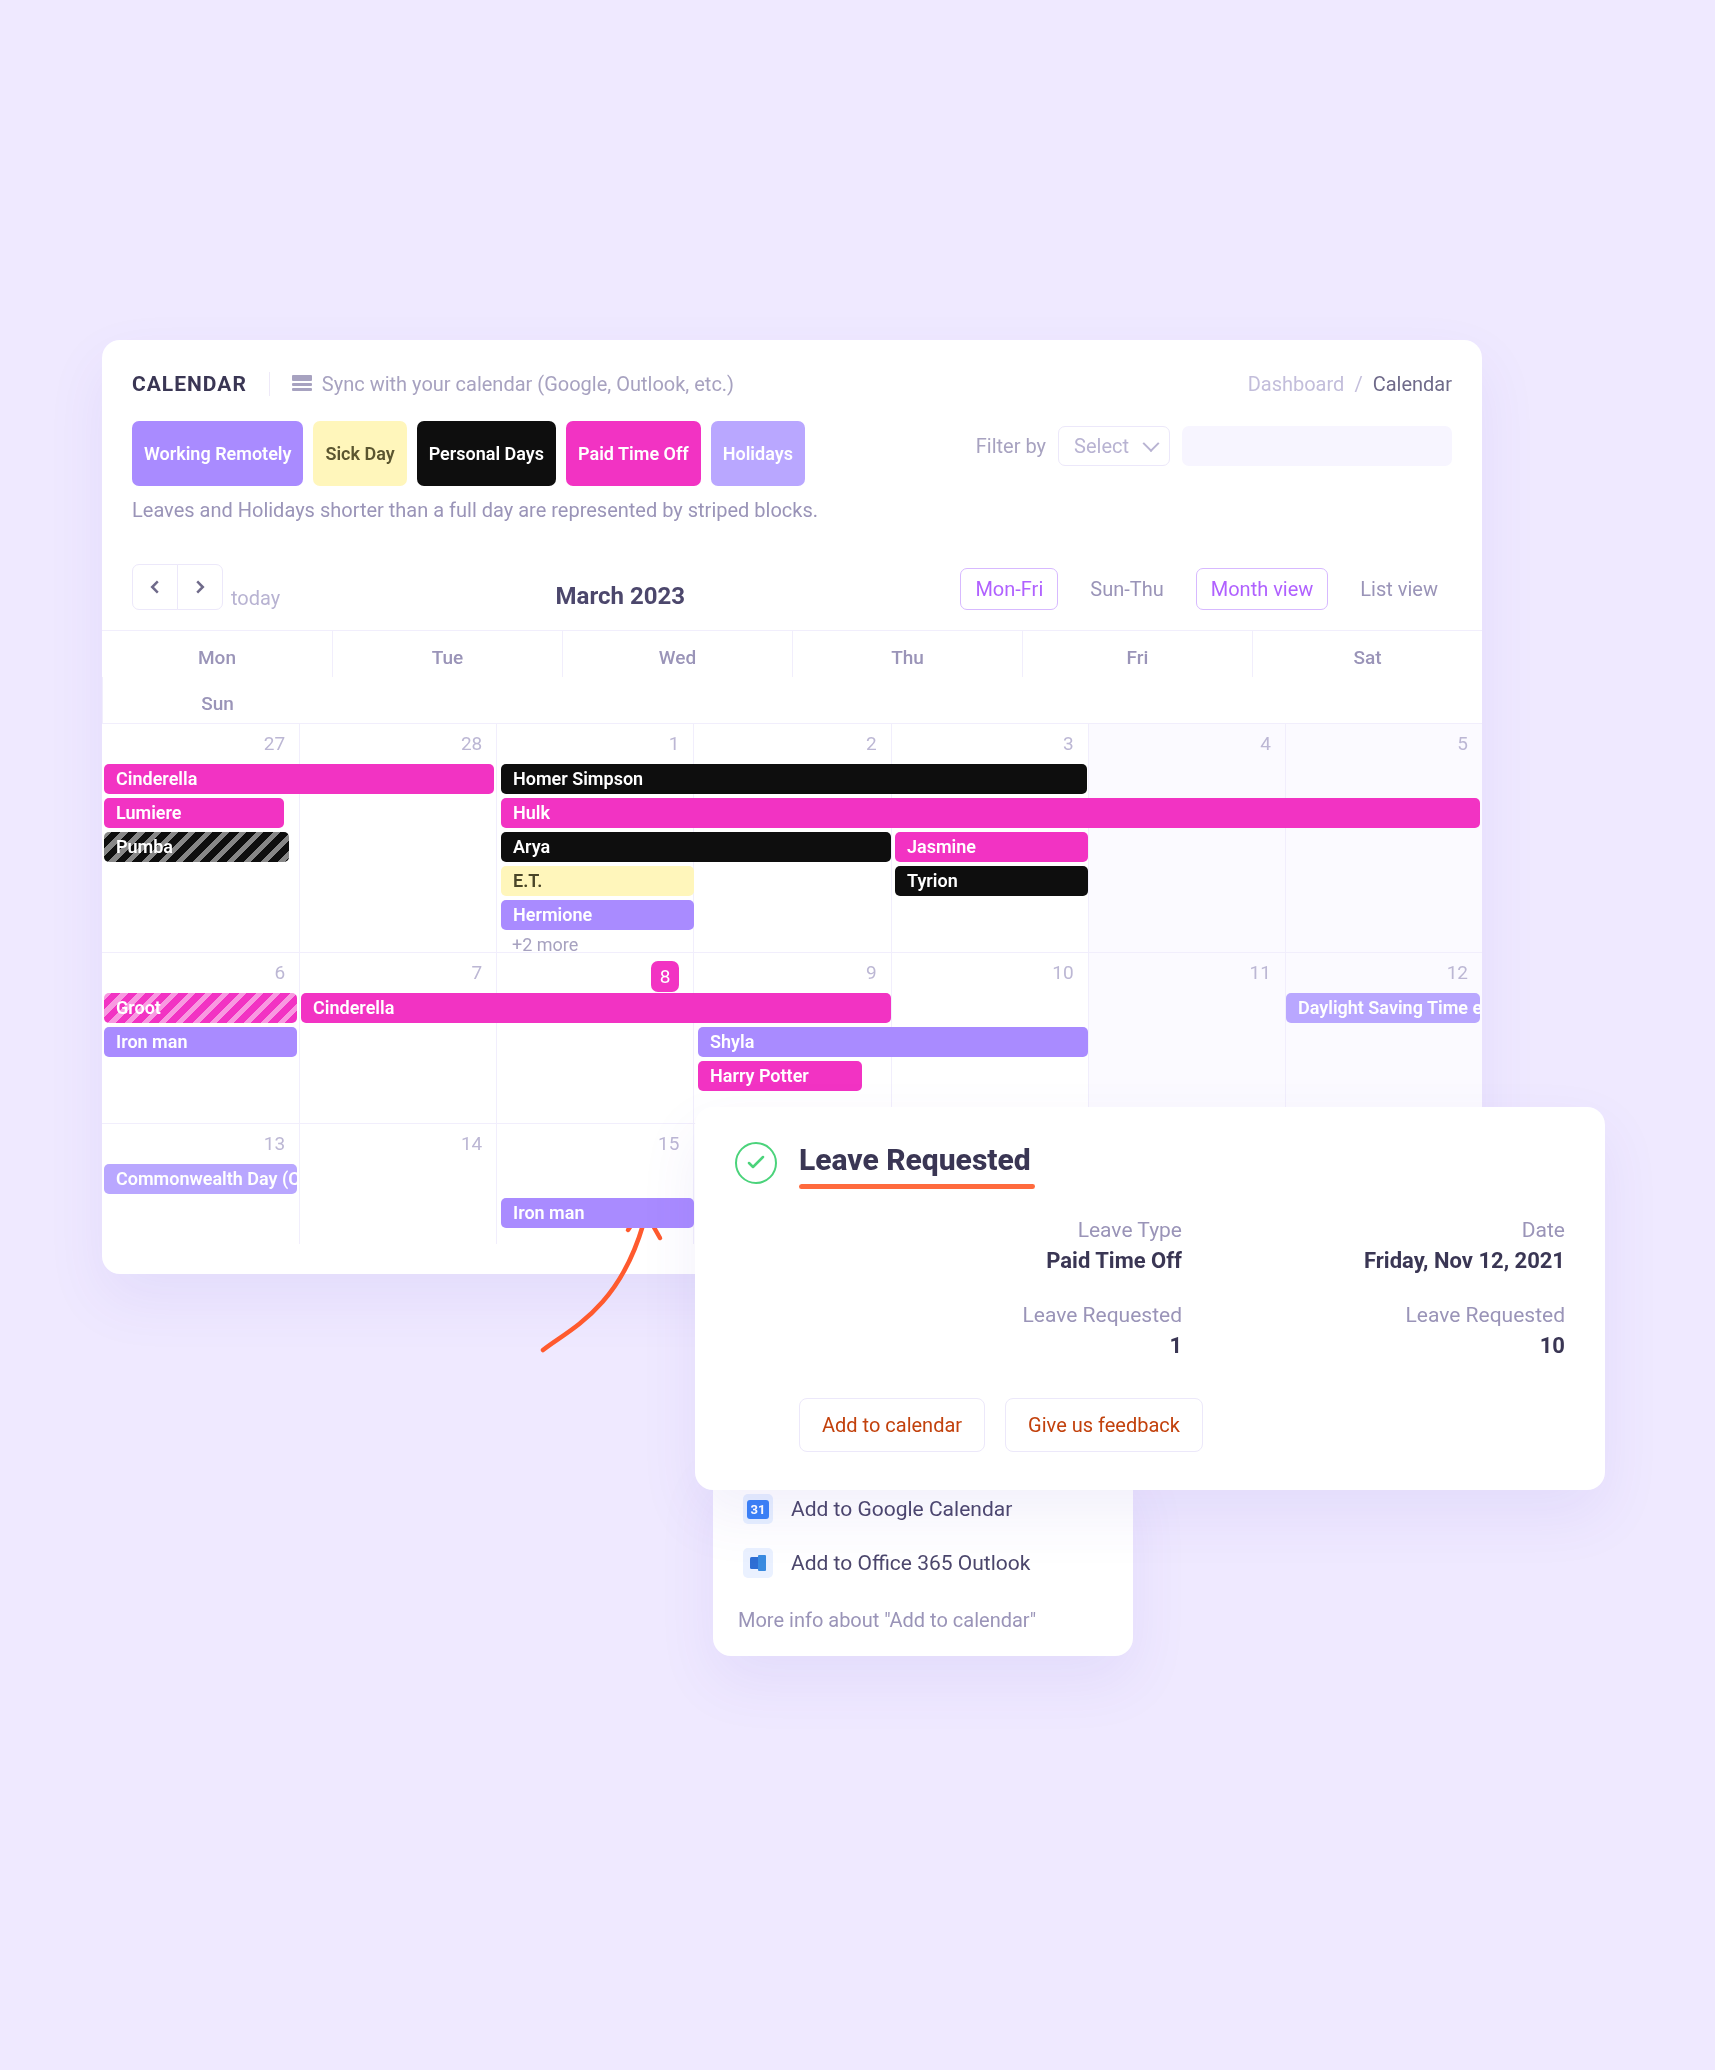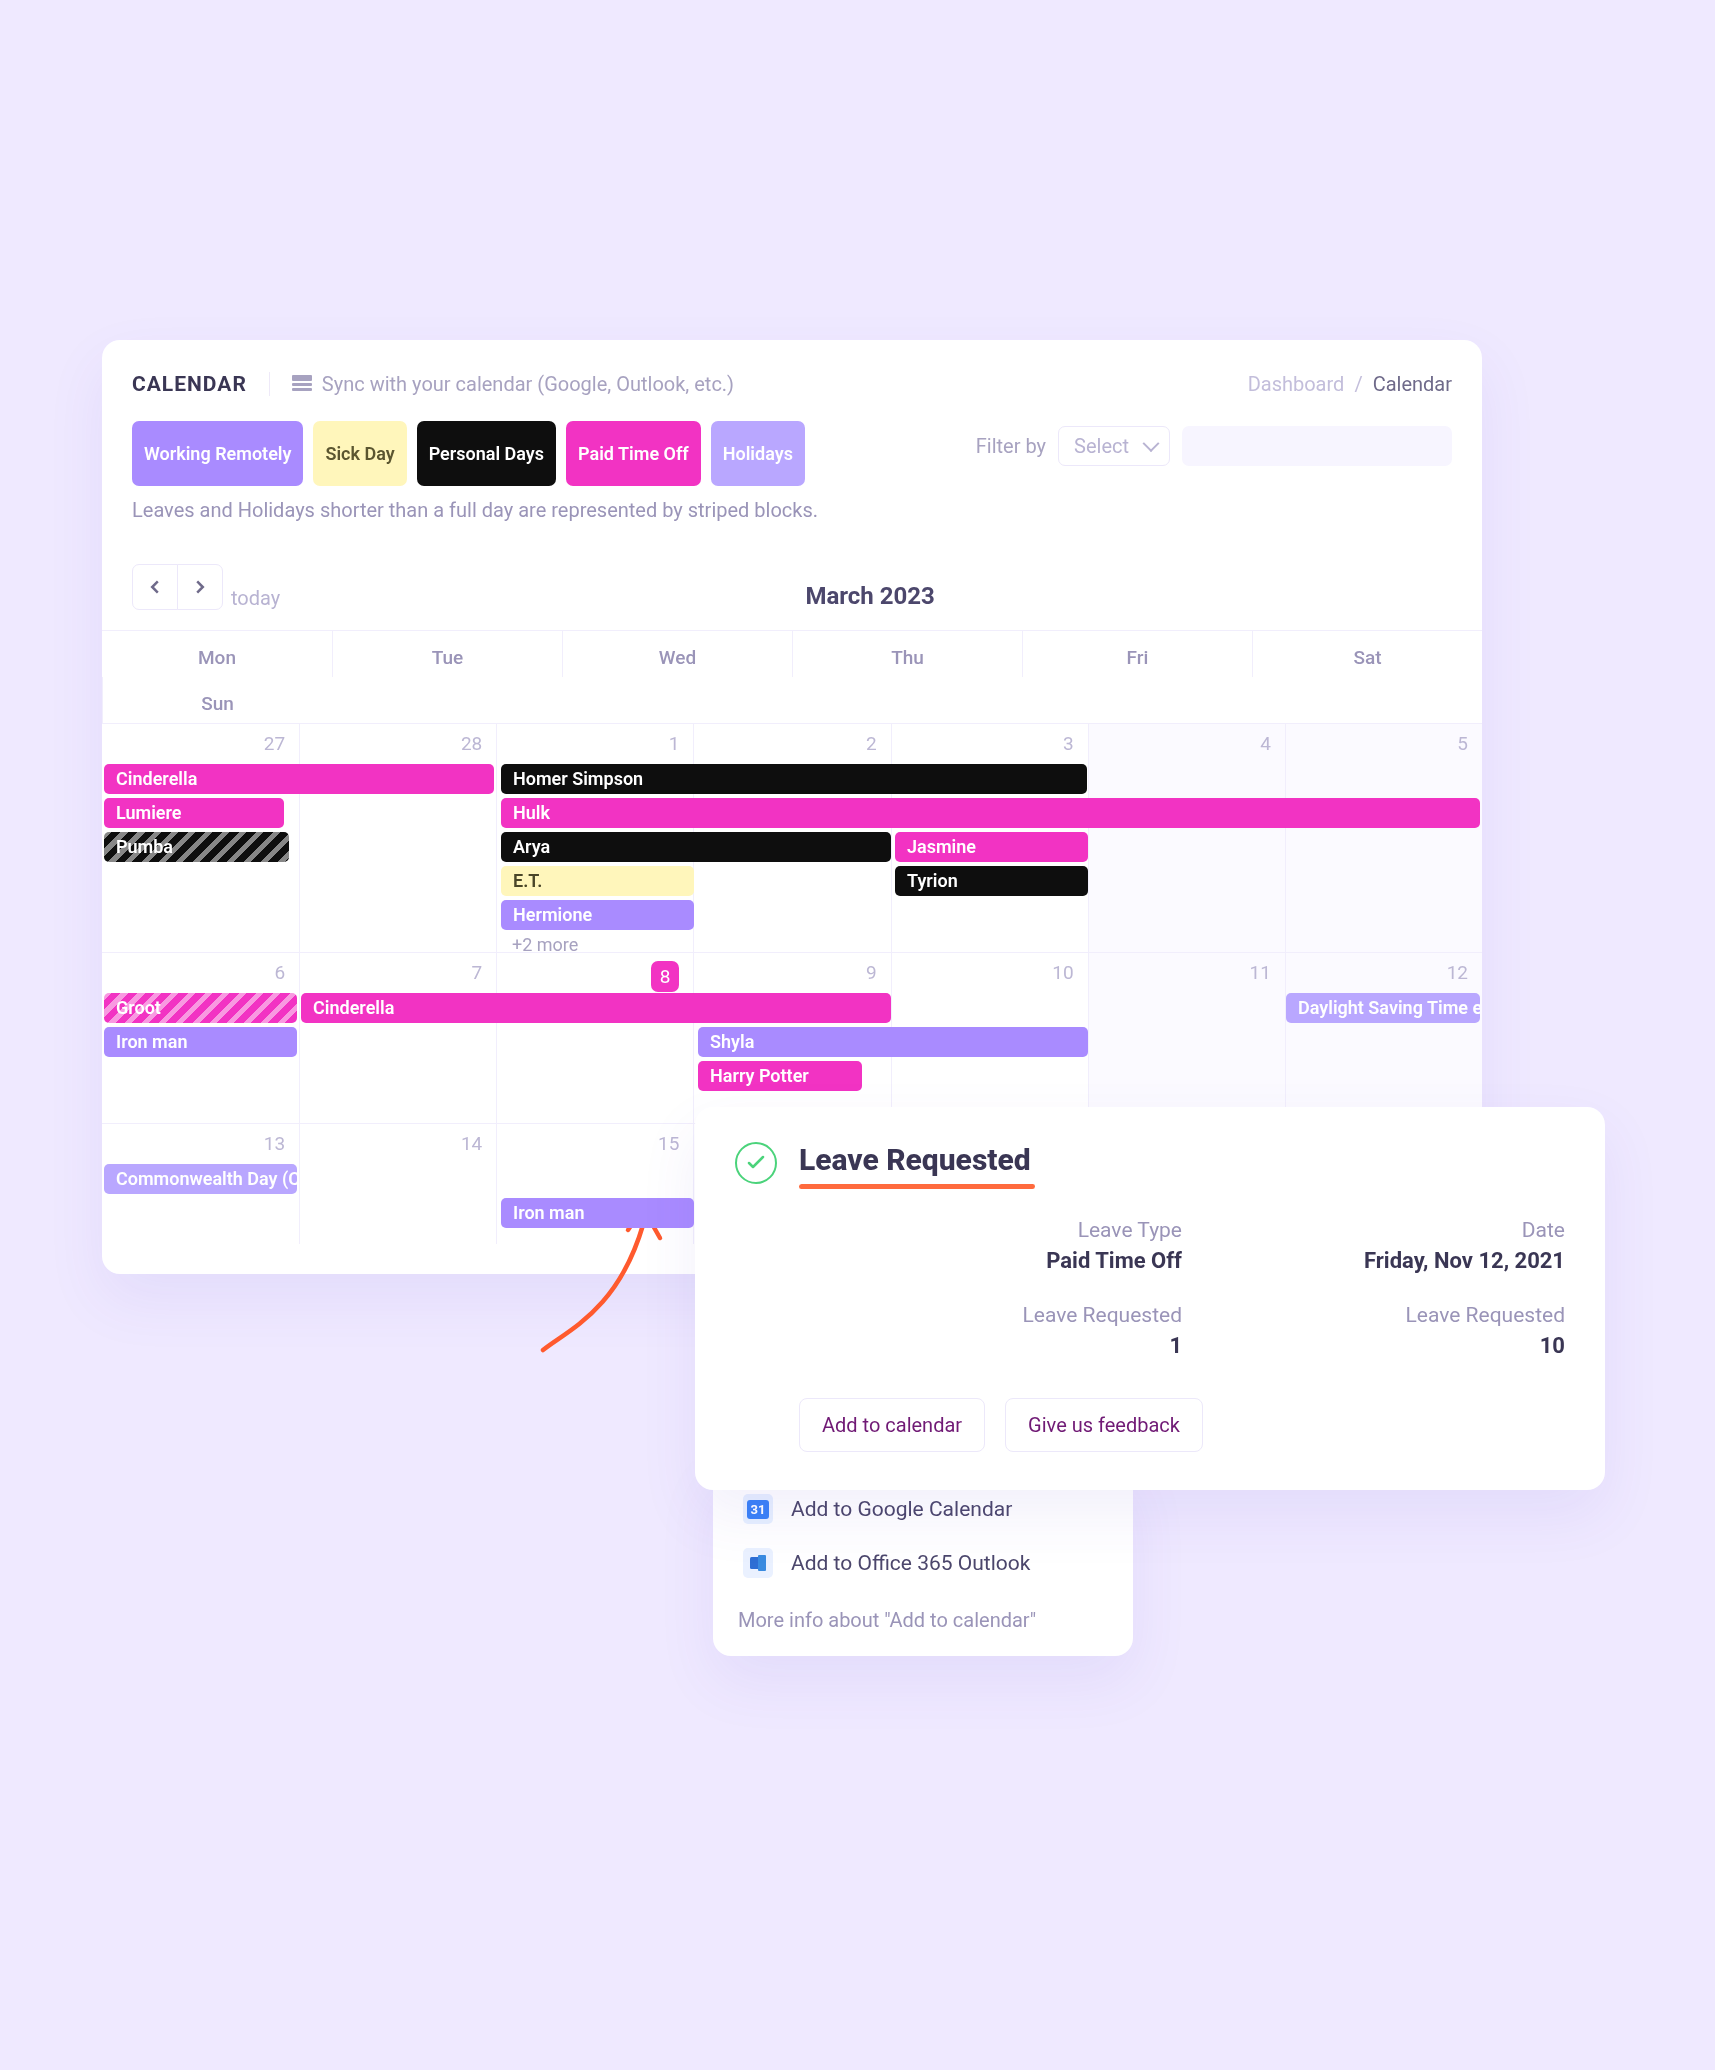--- a/index.html
+++ b/index.html
@@ -195,21 +195,21 @@
     margin-left:64px; margin-top:34px;
     display:grid; grid-template-columns:1fr 1fr; row-gap:30px;text-align:right;
   }
   .lp-label{ font-size:21px; color:#9a94b8; margin-bottom:6px;}
   .lp-val  { font-size:22px; font-weight:700; color:#3a3654;}
   .lp-btns{
     margin-left:64px; margin-top:40px; display:flex; gap:20px;
   }
   .lp-btn{
     border:1px solid #ece8fa; border-radius:8px;
-    padding:14px 22px; font-size:20px; color:#701a75;
+    padding:14px 22px; font-size:20px; color:#c2410c;
     cursor:pointer;
   }
 
   
   .addcal-drop{
     left:713px; top:1460px; width:420px;
     padding:22px 25px 24px 25px;
     z-index:4;
   }
   .ac-row{
@@ -270,20 +270,26 @@
           </svg>
       </div>
       <div class="nav-btn right">
         <svg width="14" height="14" viewBox="0 0 10 10">
             <path d="M3 1l4 4-4 4" fill="none" stroke="#6f6a8a" stroke-width="1.8"></path>
           </svg>
       </div>
     </div>
     <span class="today-link">today</span>
     <span class="month-label">March 2023</span>
+    <div class="view-switch">
+      <span class="opt active">Mon-Fri</span>
+      <span class="opt">Sun-Thu</span>
+      <span class="opt active">Month view</span>
+      <span class="opt">List view</span>
+    </div>
   </div>
 
   <div class="grid">
     <div class="head-cell">Mon</div>
     <div class="head-cell">Tue</div>
     <div class="head-cell">Wed</div>
     <div class="head-cell">Thu</div>
     <div class="head-cell">Fri</div>
     <div class="head-cell">Sat</div>
     <div class="head-cell">Sun</div>

